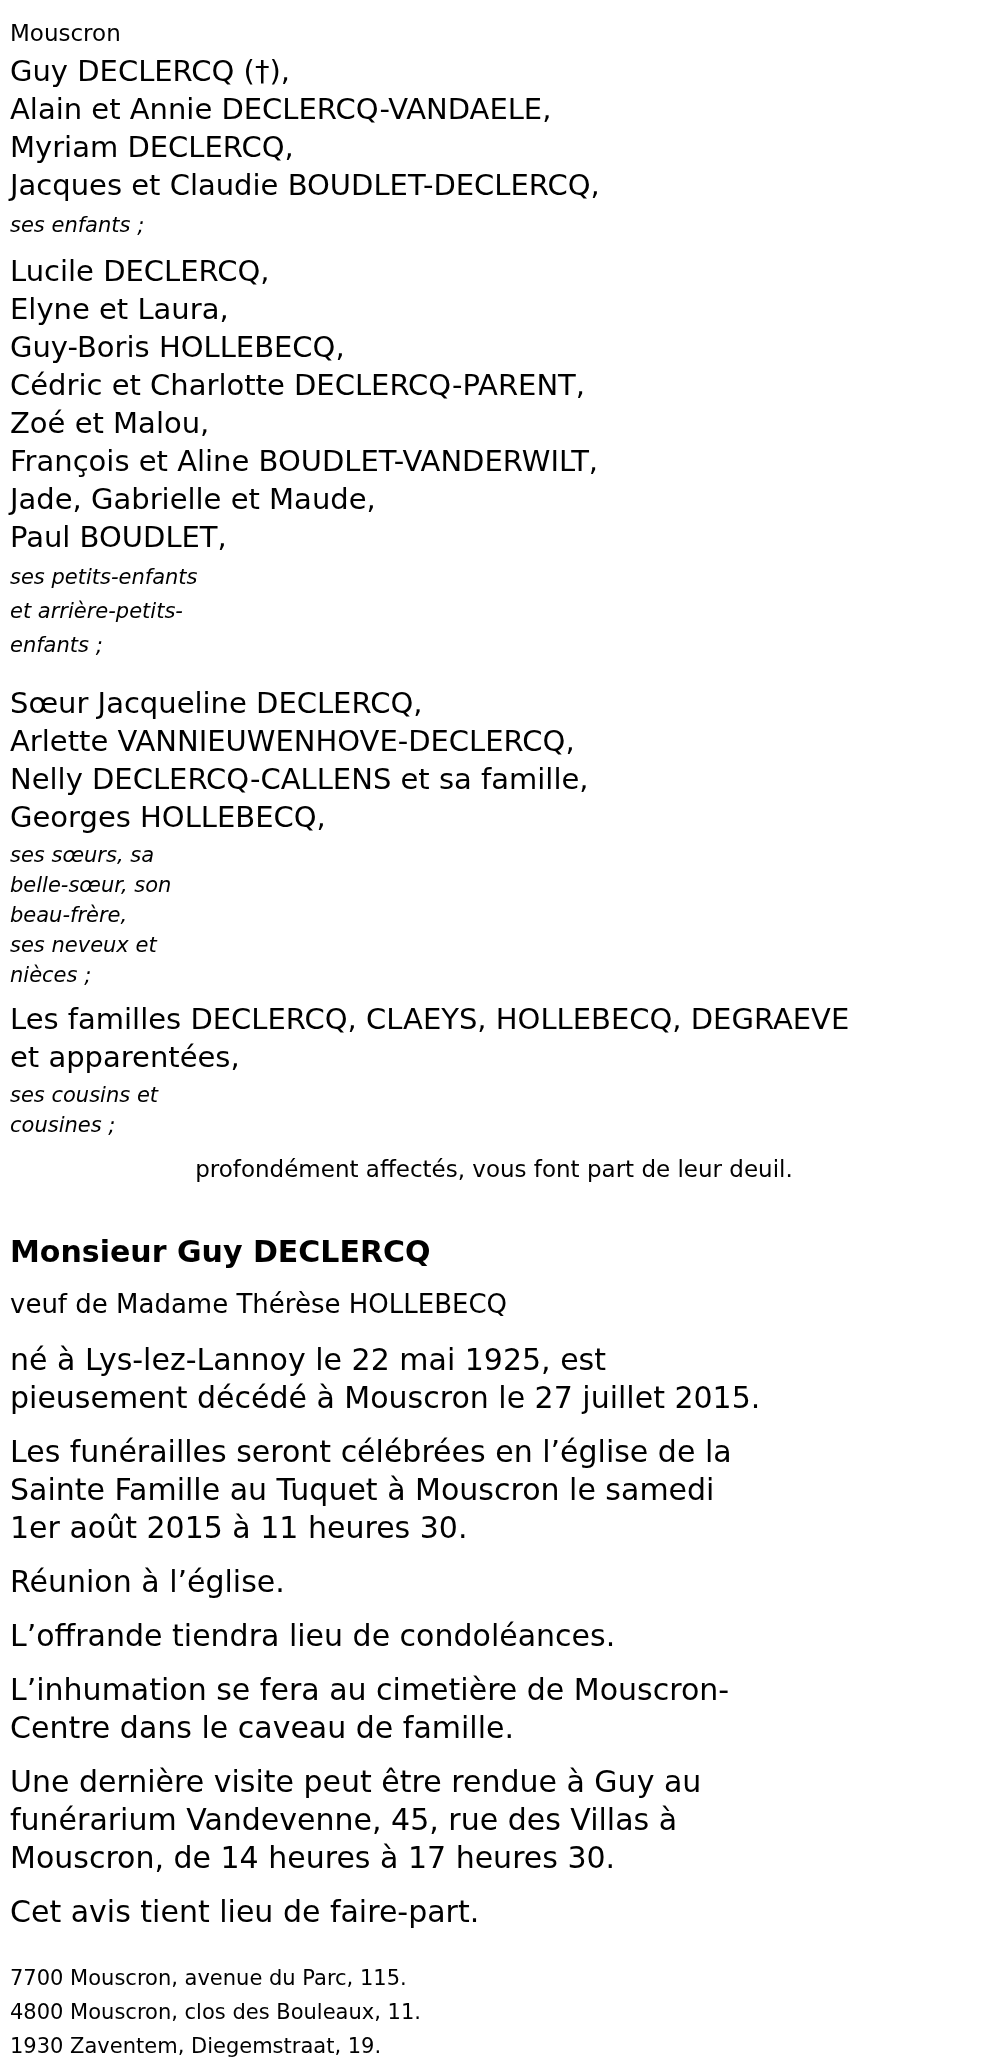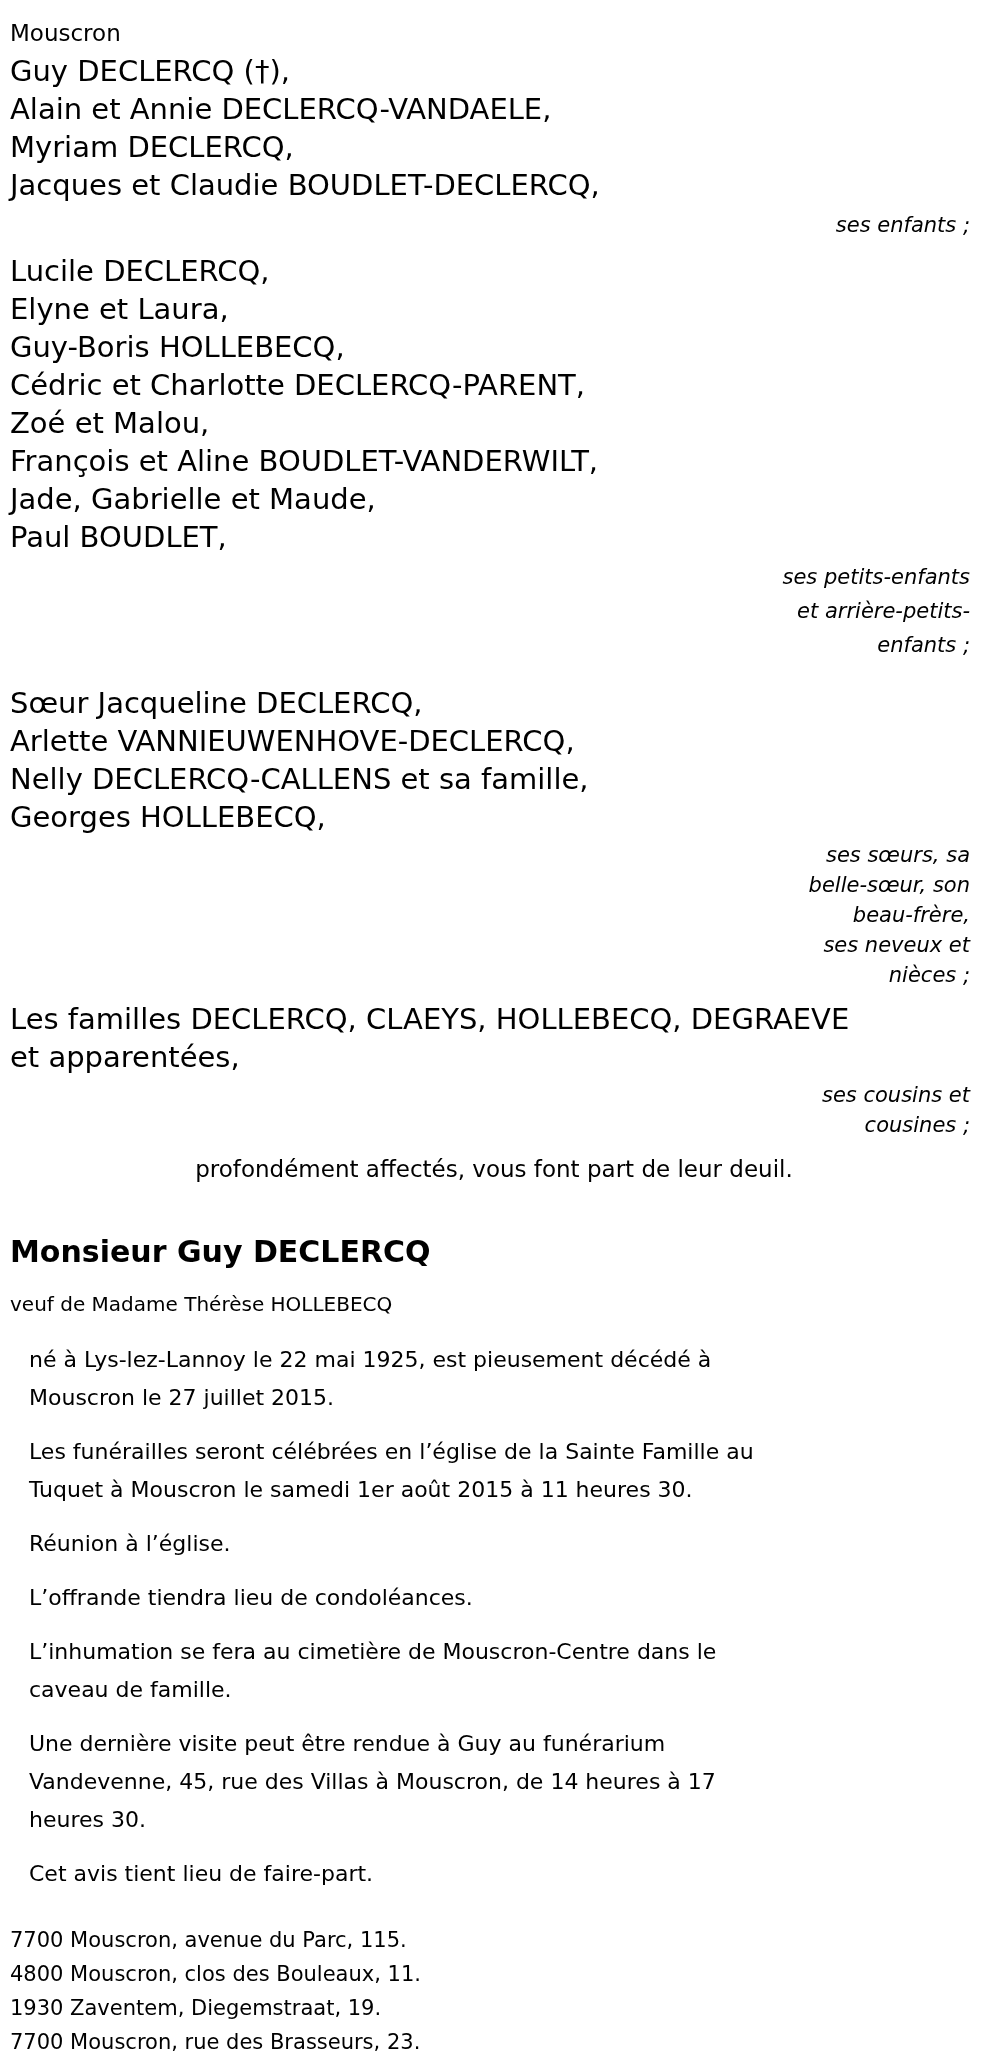--- a/index.html
+++ b/index.html
@@ -29,21 +29,21 @@
     margin-bottom: 0;
   }
   .group {
     margin-bottom: 0;
   }
   .names .line {
     font-size: 29px;
     line-height: 38px;
   }
   .role {
-    text-align: right;
+    text-align: left;
     font-style: italic;
     font-size: 21px;
     line-height: 34px;
     padding-right: 8px;
   }
   .role-block {
     margin-top: 4px;
     margin-bottom: 10px;
   }
   .role-tight {
@@ -57,30 +57,29 @@
     text-align: center;
   }
   .deceased-name {
     font-size: 30px;
     font-weight: bold;
     line-height: 46px;
     margin-top: 41px;
     margin-bottom: 10px;
   }
   .spouse {
-    font-size: 20px;
+    font-size: 26px;
     line-height: 38px;
     margin-bottom: 18px;
   }
   .para {
-    font-size: 22px;
+    font-size: 30px;
     line-height: 38px;
     margin-bottom: 16px;
     max-width: 760px;
-    margin-left: 19px;
   }
   .addresses {
     margin-top: 30px;
   }
   .addresses .line {
     font-size: 21px;
     line-height: 34px;
   }
 </style>
 </head>

